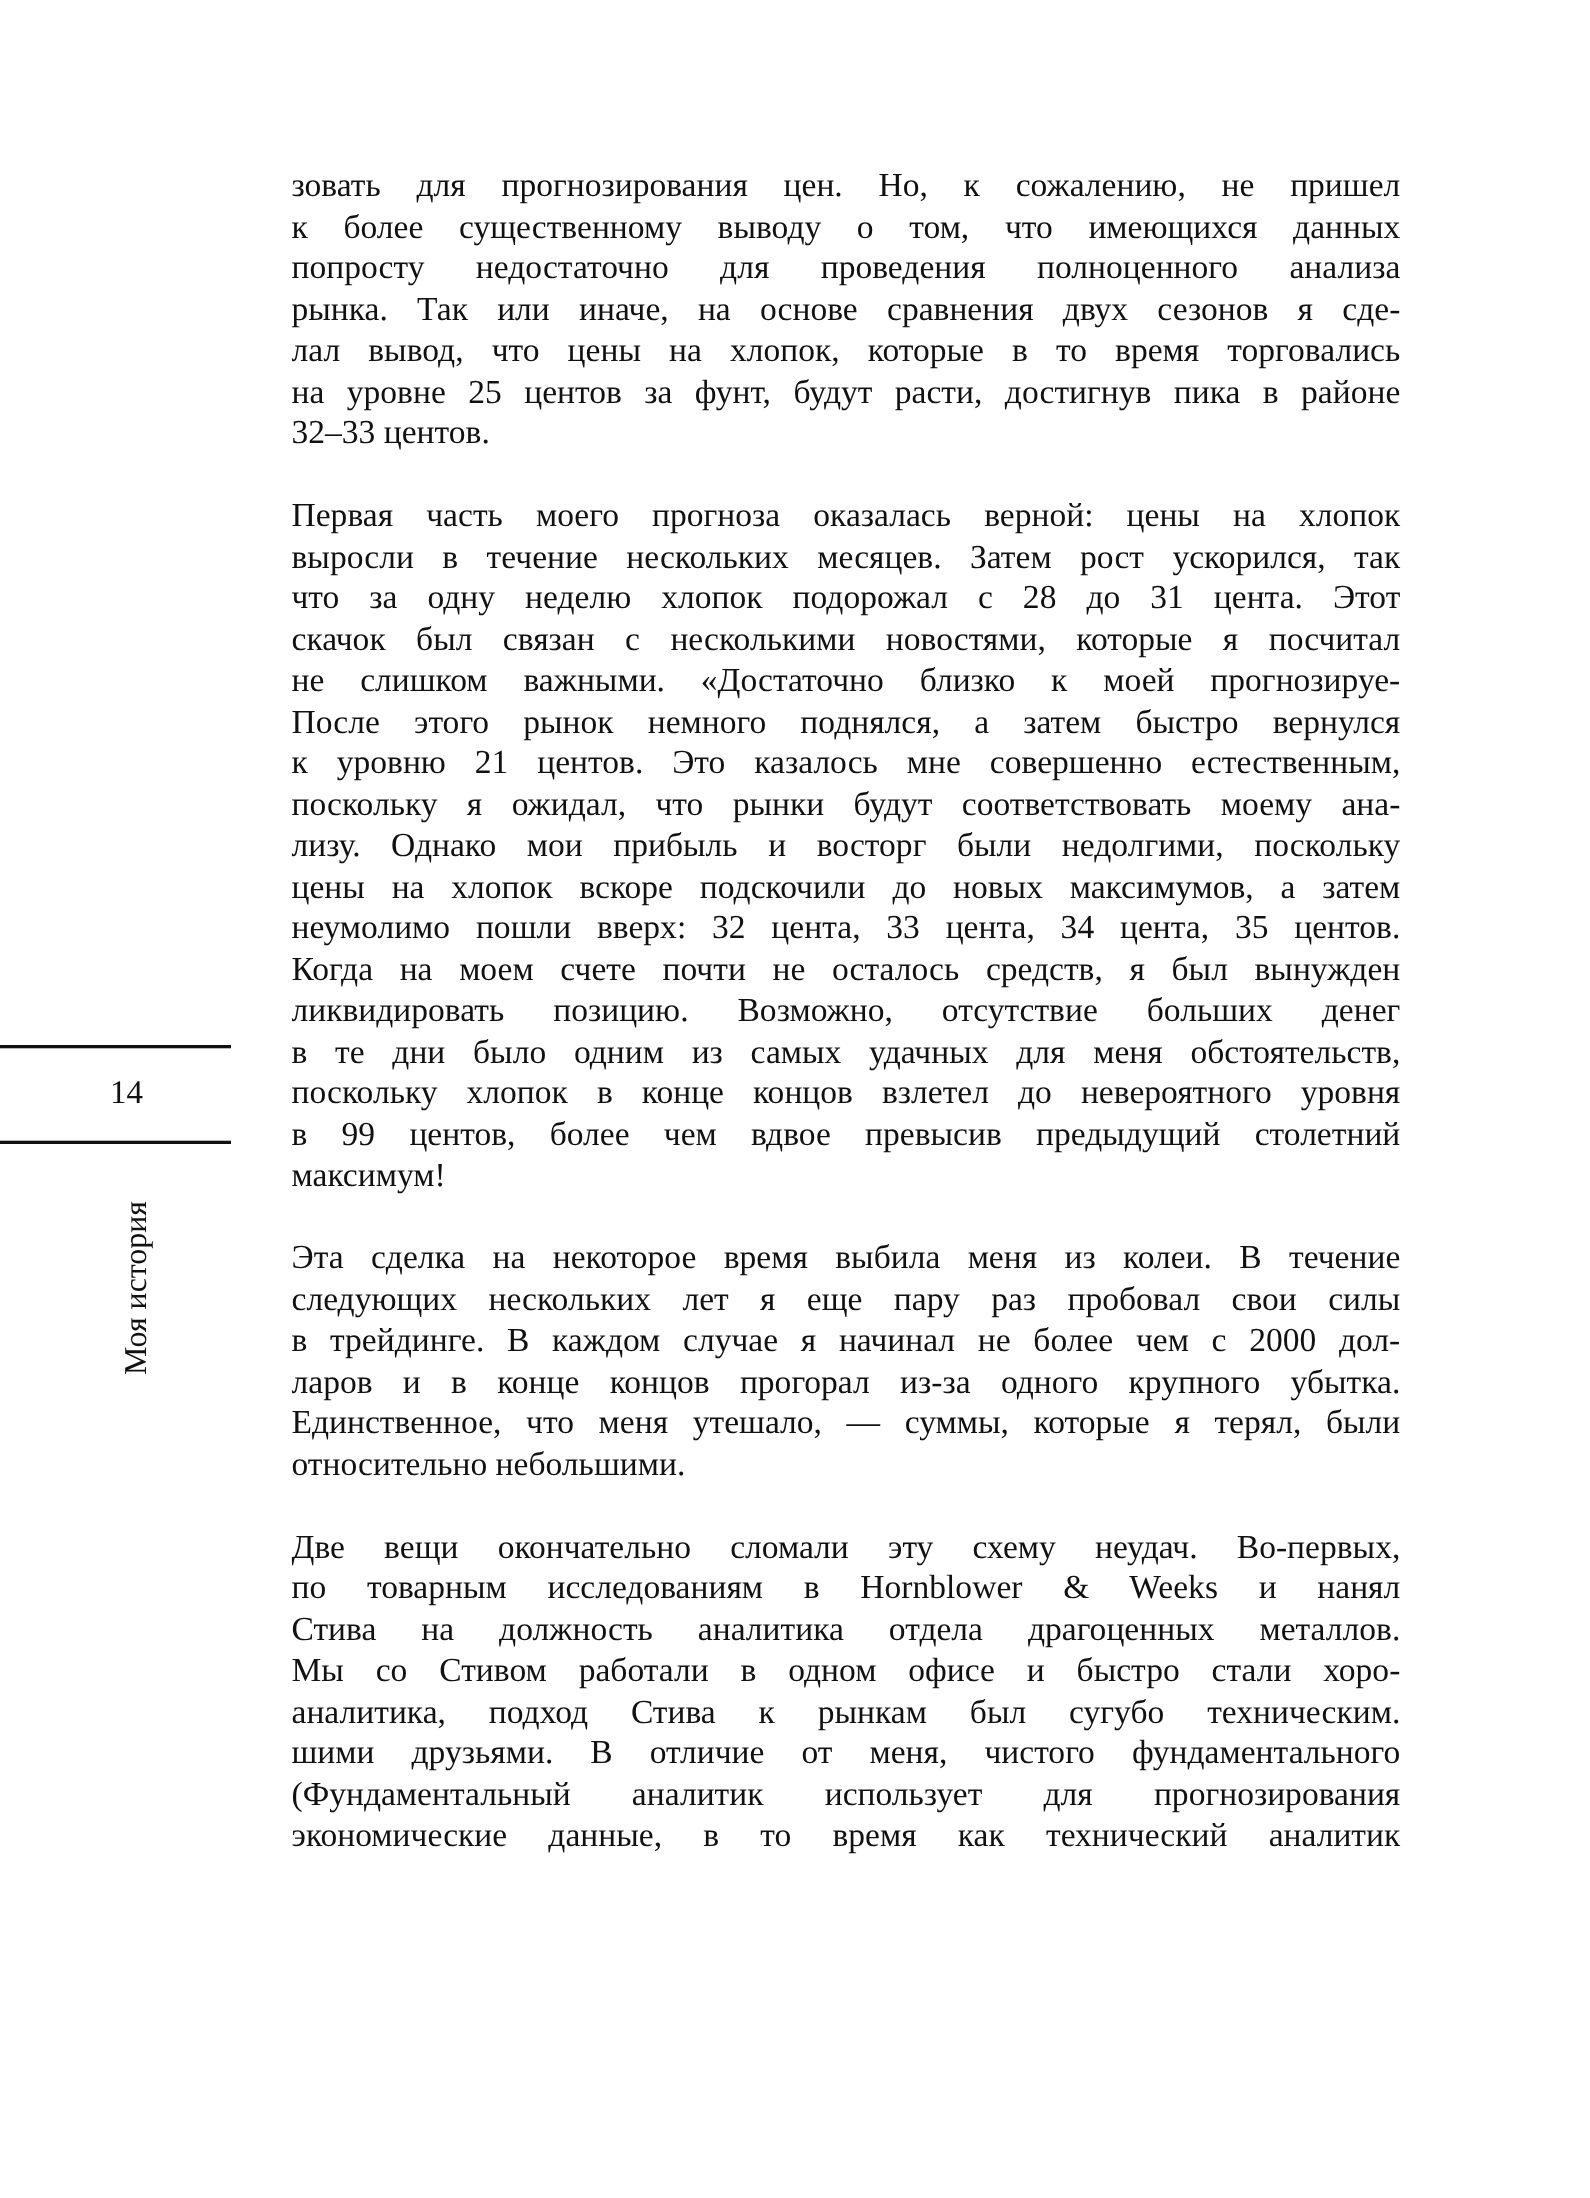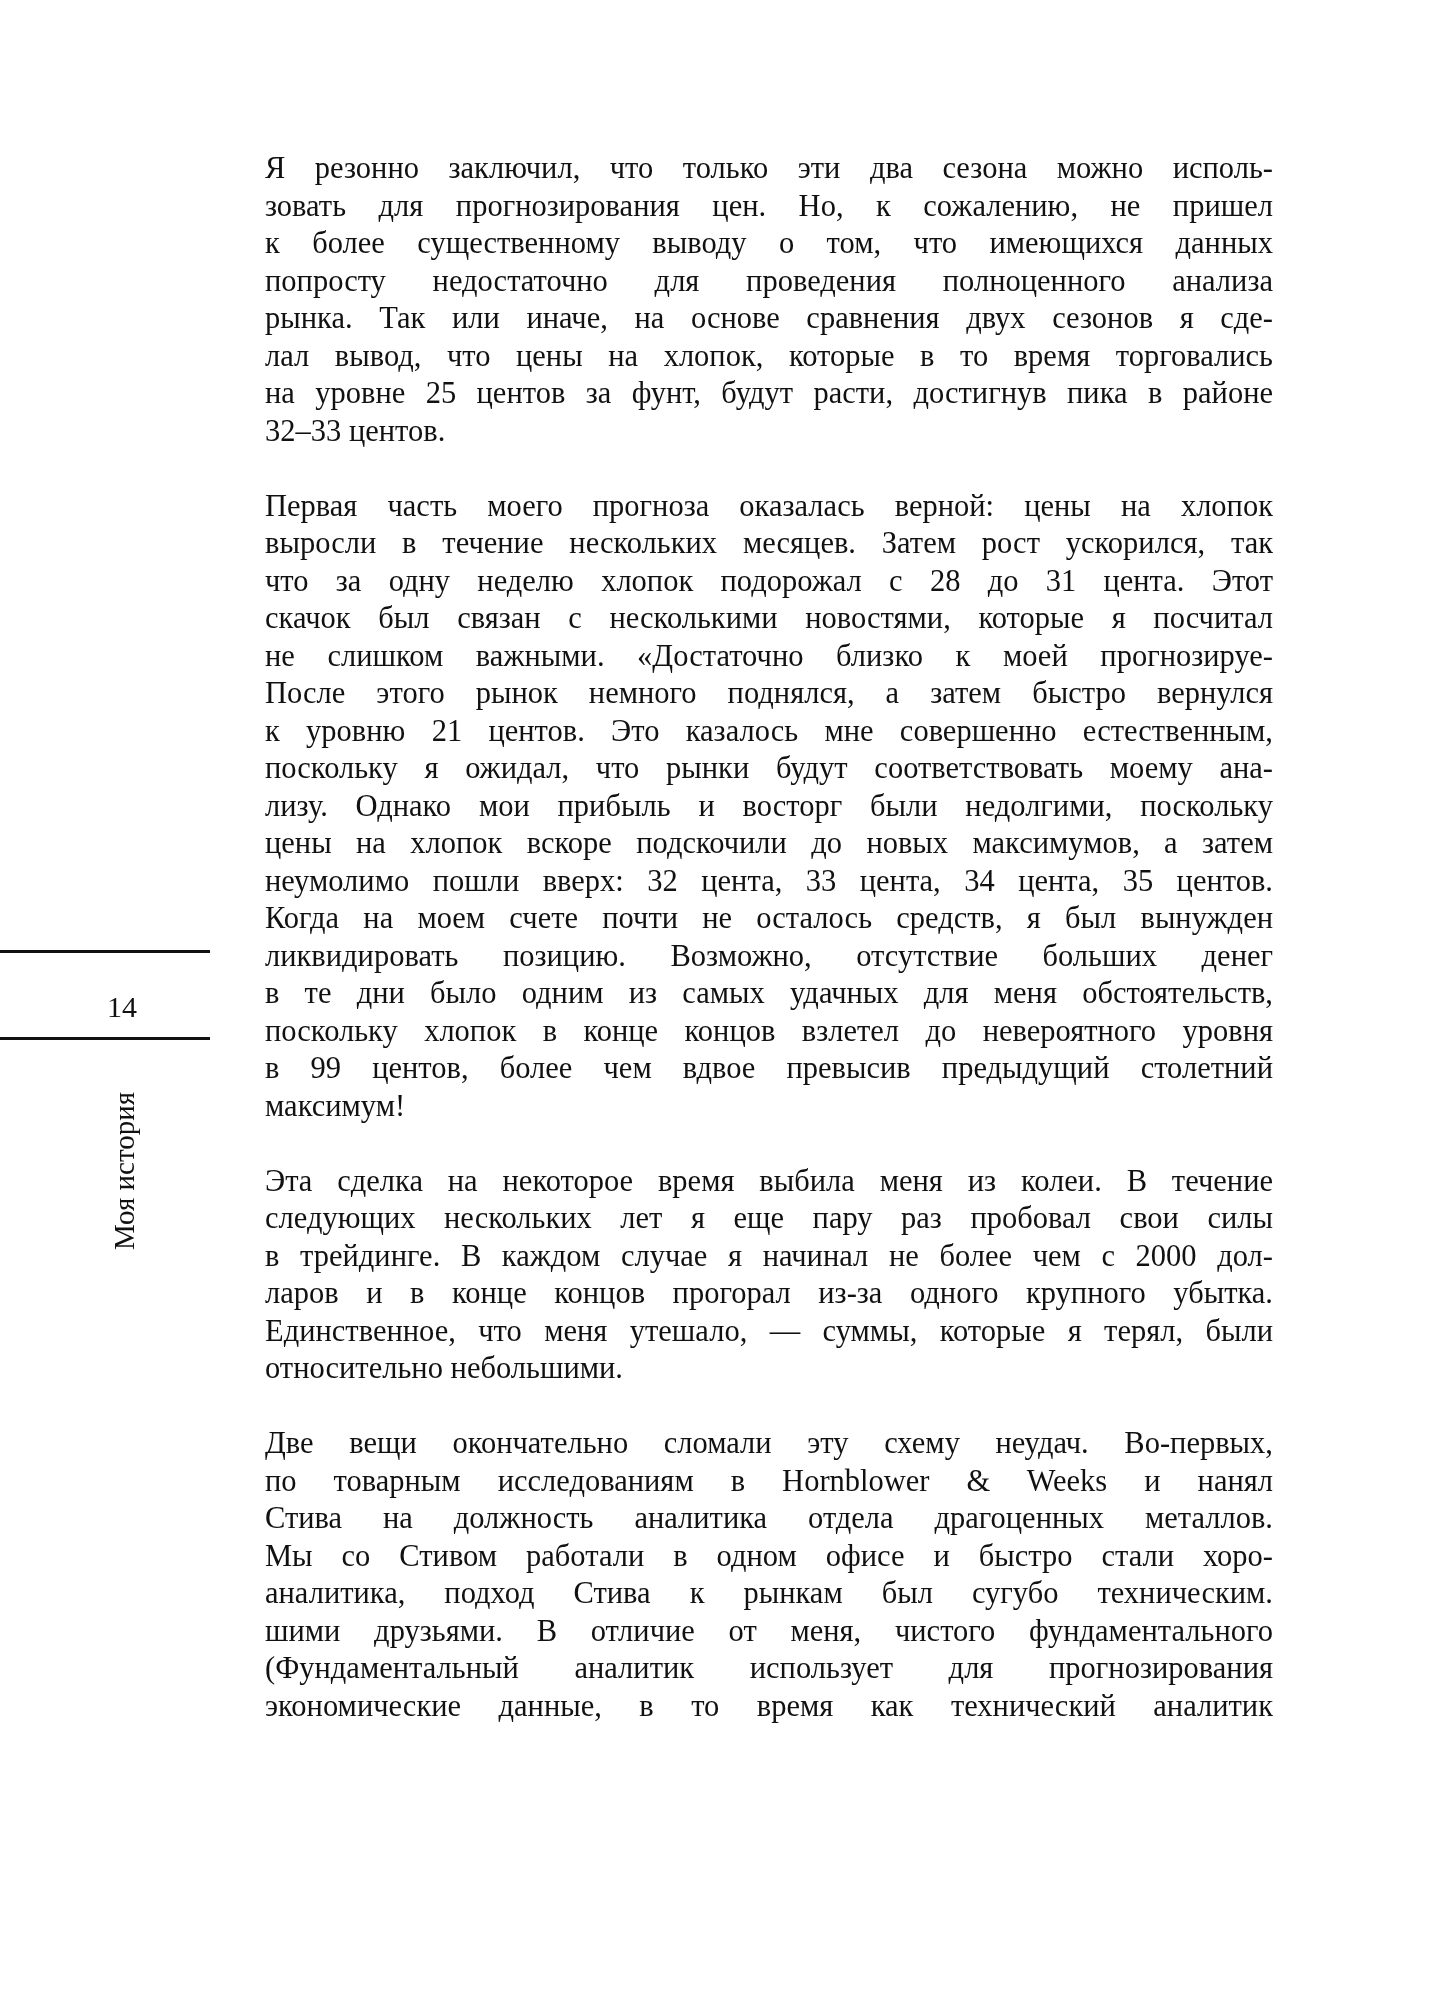--- a/index.html
+++ b/index.html
@@ -9,40 +9,39 @@
     font-family: "Liberation Serif", "DejaVu Serif", serif;
     font-size: 30.5px; line-height: 37.5px;
   }
   .para { margin: 0 0 37.5px 0; }
   .line { display: block; white-space: nowrap; text-align: justify; text-align-last: justify; height: 37.5px; overflow: hidden; }
   .line.last { text-align-last: left; }
   .rule { position: absolute; left: 0; width: 210px; height: 3px; background: #111111; }
   .rule.top { top: 950px; }
   .rule.bottom { top: 1037px; }
   .page-number {
-    position: absolute; left: 82px; width: 80px; top: 976px; text-align: center;
-    font-family: "Liberation Serif", "DejaVu Serif", serif; font-size: 30px; line-height: 36px; margin-top: 13px;
+    position: absolute; left: 100px; width: 80px; top: 976px; text-align: left;
+    font-family: "Liberation Serif", "DejaVu Serif", serif; font-size: 30px; line-height: 36px;
   }
   .running-head {
     position: absolute; left: 108px; top: 1250px;
     transform-origin: 0 0; transform: rotate(-90deg);
     font-family: "Liberation Serif", "DejaVu Serif", serif; font-size: 29px; white-space: nowrap;
   }
 </style>
 </head>
 <body>
 
 <div class="rule top"></div>
 <div class="page-number">14</div>
 <div class="rule bottom"></div>
 <div class="running-head">Моя история</div>
 
 <div class="text-col" id="text-col">
     <div class="para">
-      <span class="line">Я резонно заключил, что только эти два сезона можно исполь-</span>
       <span class="line">зовать для прогнозирования цен. Но, к сожалению, не пришел</span>
       <span class="line">к более существенному выводу о том, что имеющихся данных</span>
       <span class="line">попросту недостаточно для проведения полноценного анализа</span>
       <span class="line">рынка. Так или иначе, на основе сравнения двух сезонов я сде-</span>
       <span class="line">лал вывод, что цены на хлопок, которые в то время торговались</span>
       <span class="line">на уровне 25 центов за фунт, будут расти, достигнув пика в районе</span>
       <span class="line last">32–33 центов.</span>
     </div>
     <div class="para">
       <span class="line">Первая часть моего прогноза оказалась верной: цены на хлопок</span>

